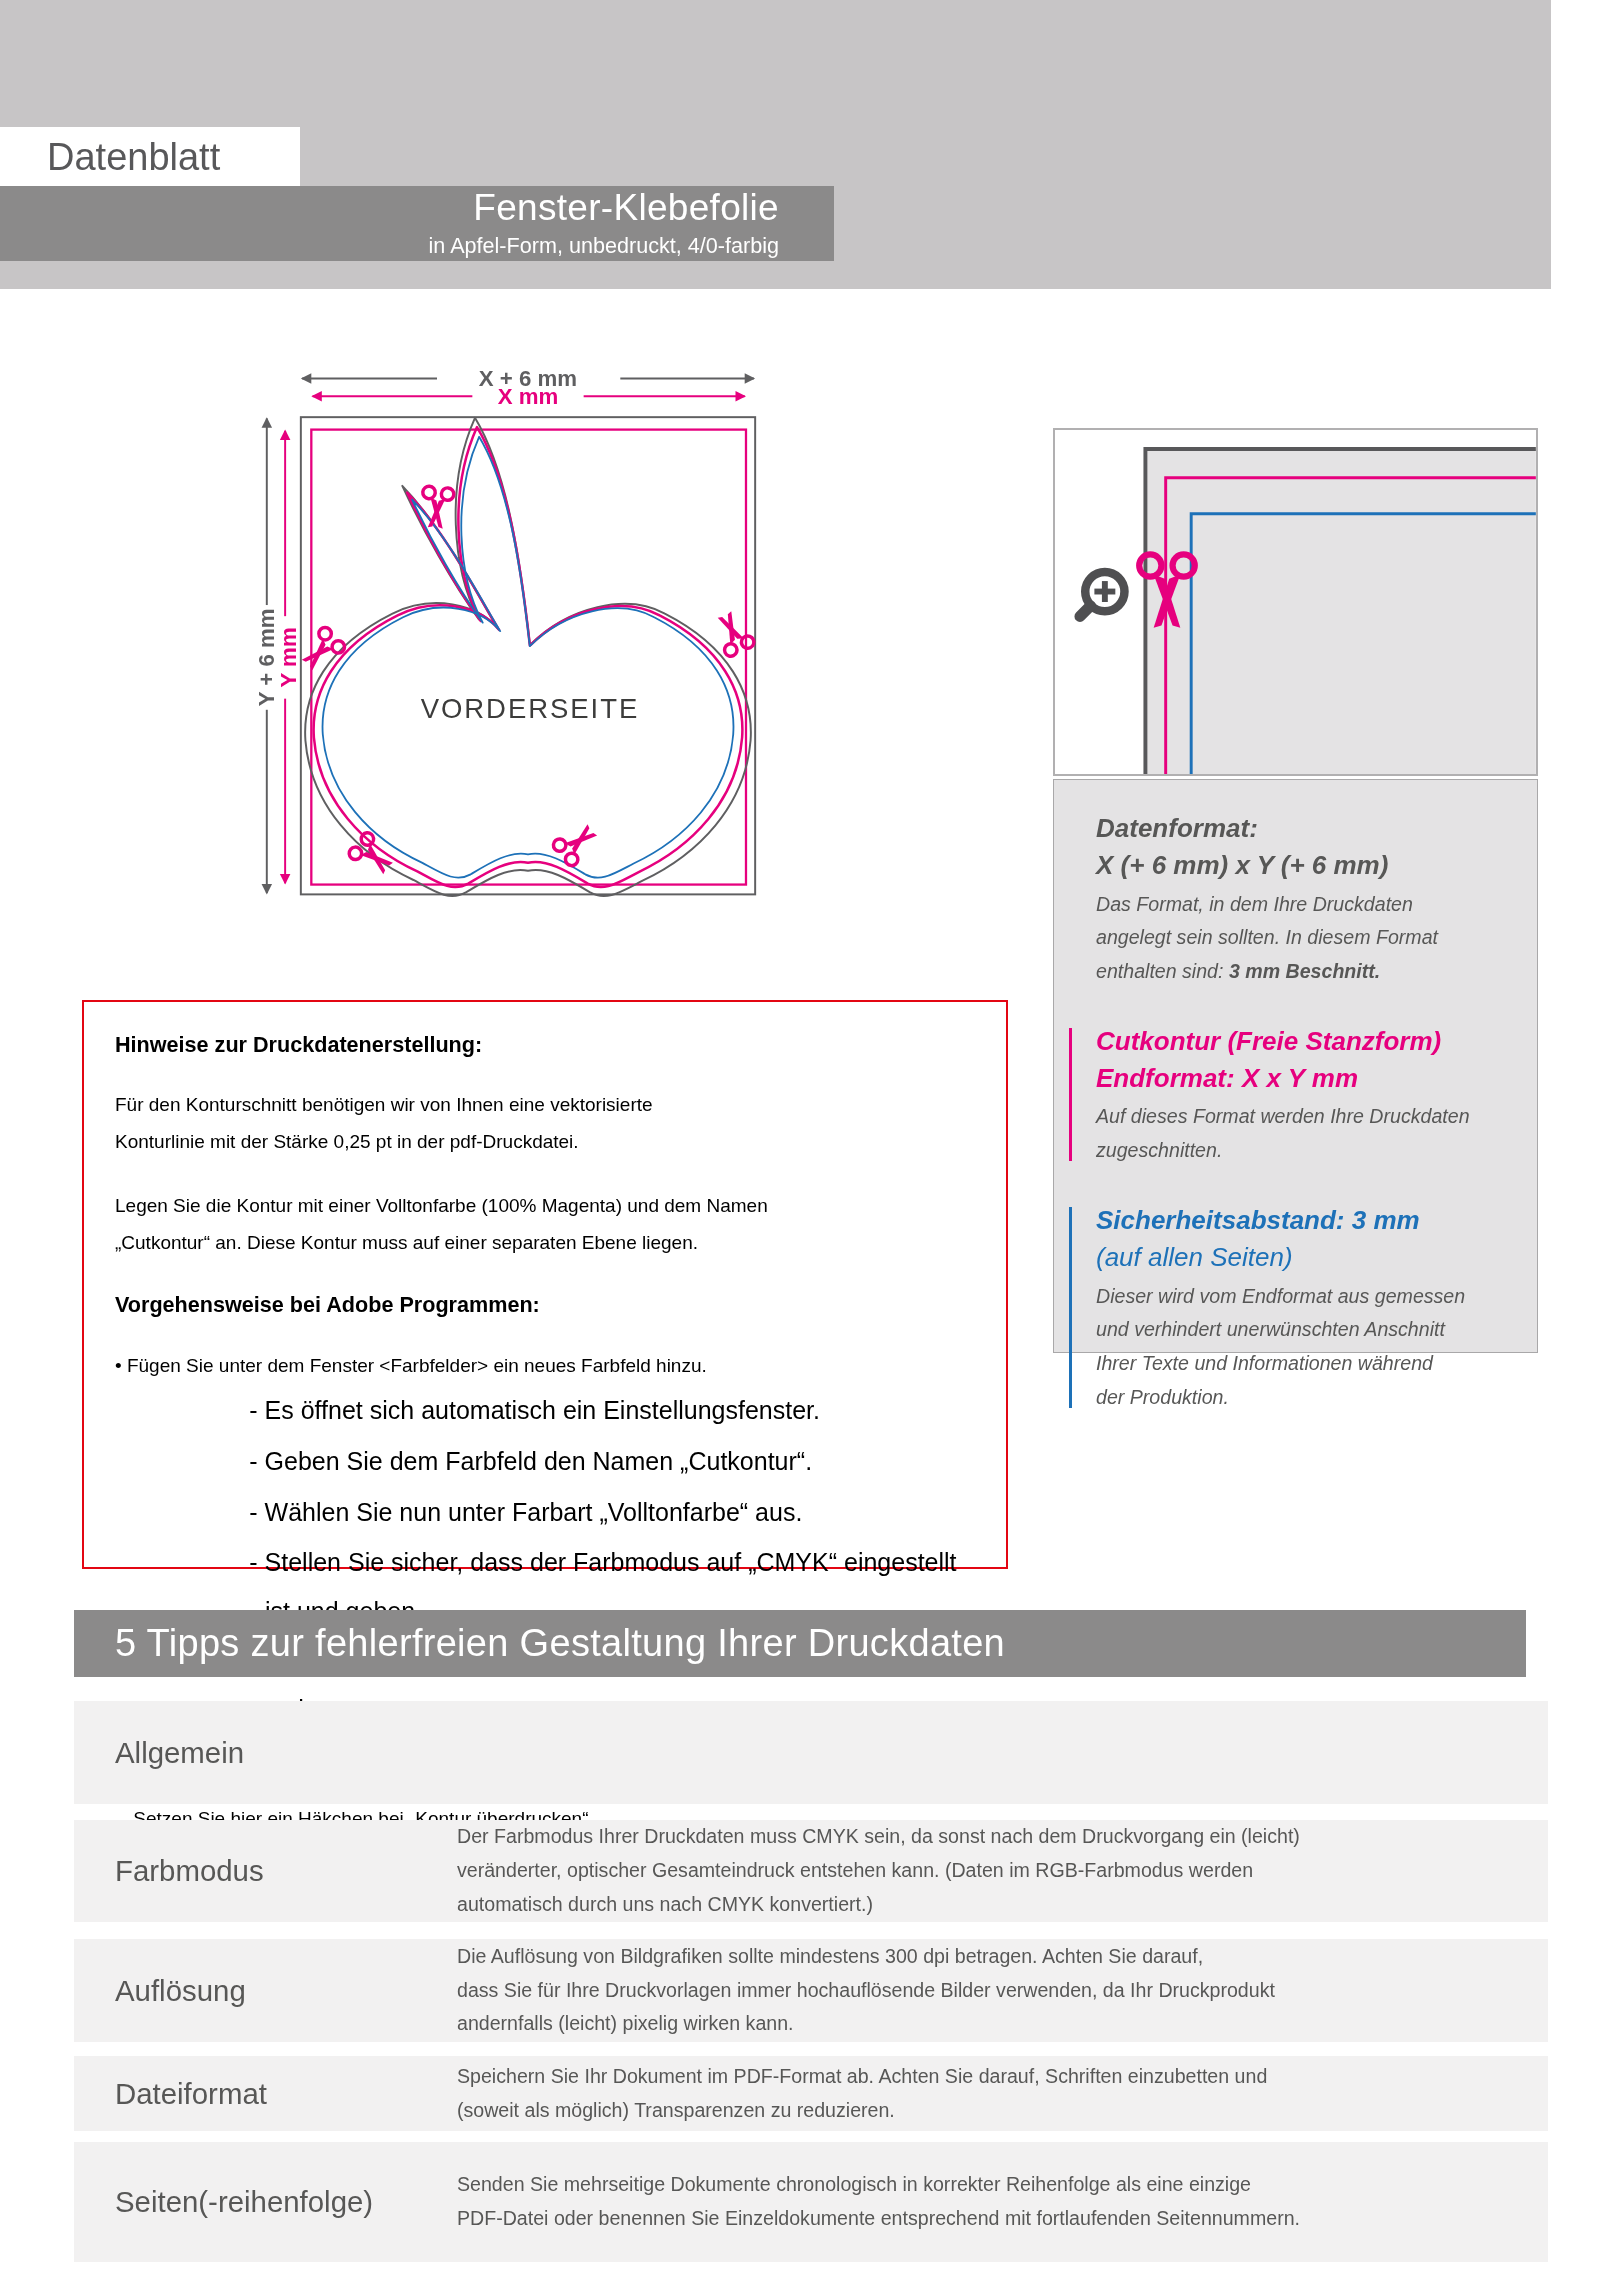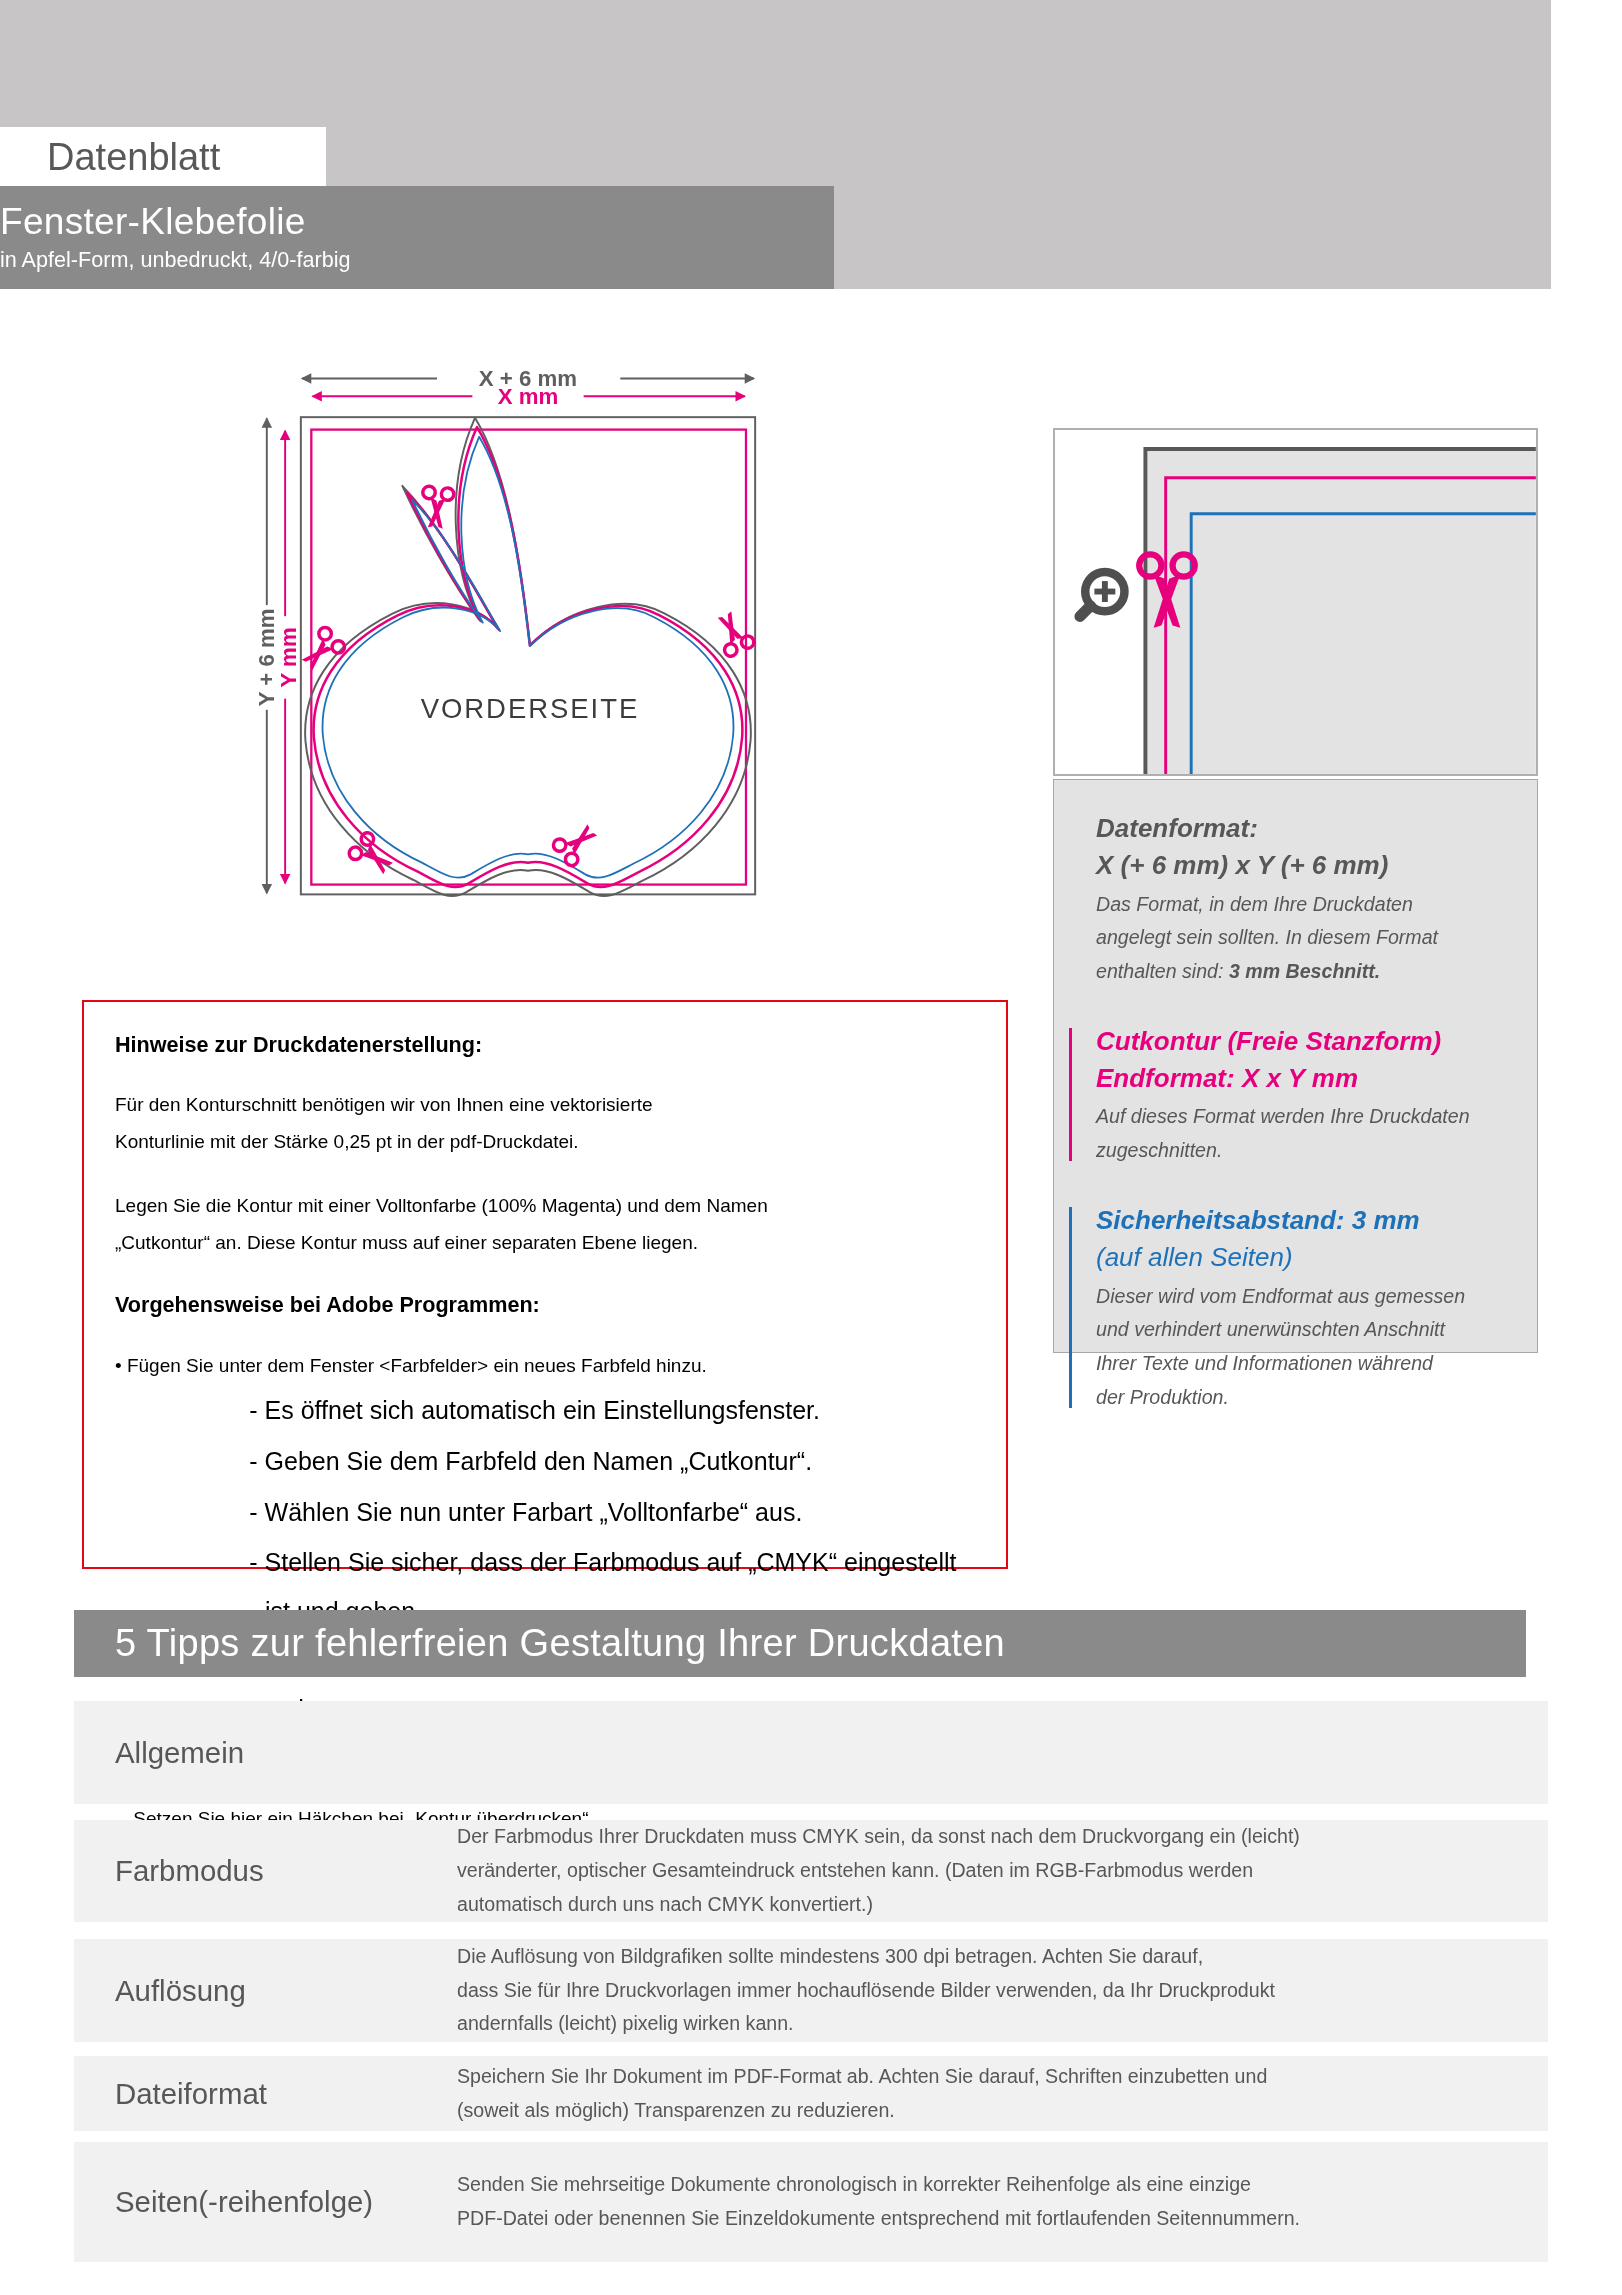--- a/index.html
+++ b/index.html
@@ -3,25 +3,25 @@
 <meta charset="utf-8">
 <style>
   html,body{margin:0;padding:0;background:#ffffff;}
   .page{position:relative;width:1623px;height:2295px;background:#ffffff;overflow:hidden;
         font-family:"Liberation Sans",sans-serif;color:#575756;}
   .abs{position:absolute;}
   .ml{white-space:pre-line;}
 
   
   .hdr-gray{left:0;top:0;width:1551px;height:289px;background:#c7c5c6;}
-  .hdr-tag{left:0;top:127px;width:326px;height:60px;background:#ffffff;
+  .hdr-tag{left:0;top:127px;width:300px;height:60px;background:#ffffff;
            display:flex;align-items:center;}
   .hdr-tag span{font-size:38px;color:#58585a;padding-left:47px;letter-spacing:0px;}
-  .hdr-band{left:0;top:186px;width:834px;height:103px;background:#8b8a8a;
-            display:flex;flex-direction:column;justify-content:center;align-items:flex-start;
+  .hdr-band{left:0;top:186px;width:834px;height:75px;background:#8b8a8a;
+            display:flex;flex-direction:column;justify-content:center;align-items:flex-end;
             padding-right:55px;box-sizing:border-box;}
   .hdr-title{font-size:37px;color:#ffffff;line-height:1.1;letter-spacing:0.3px;}
   .hdr-sub{font-size:21.6px;color:#ffffff;margin-top:5.2px;}
 
   
   .diagram{left:111px;top:353px;width:707px;height:563px;}
 
   
   .detail-box{left:1053px;top:428px;width:485px;height:348px;background:#ffffff;
               border:2px solid #b1b0b1;box-sizing:border-box;}

